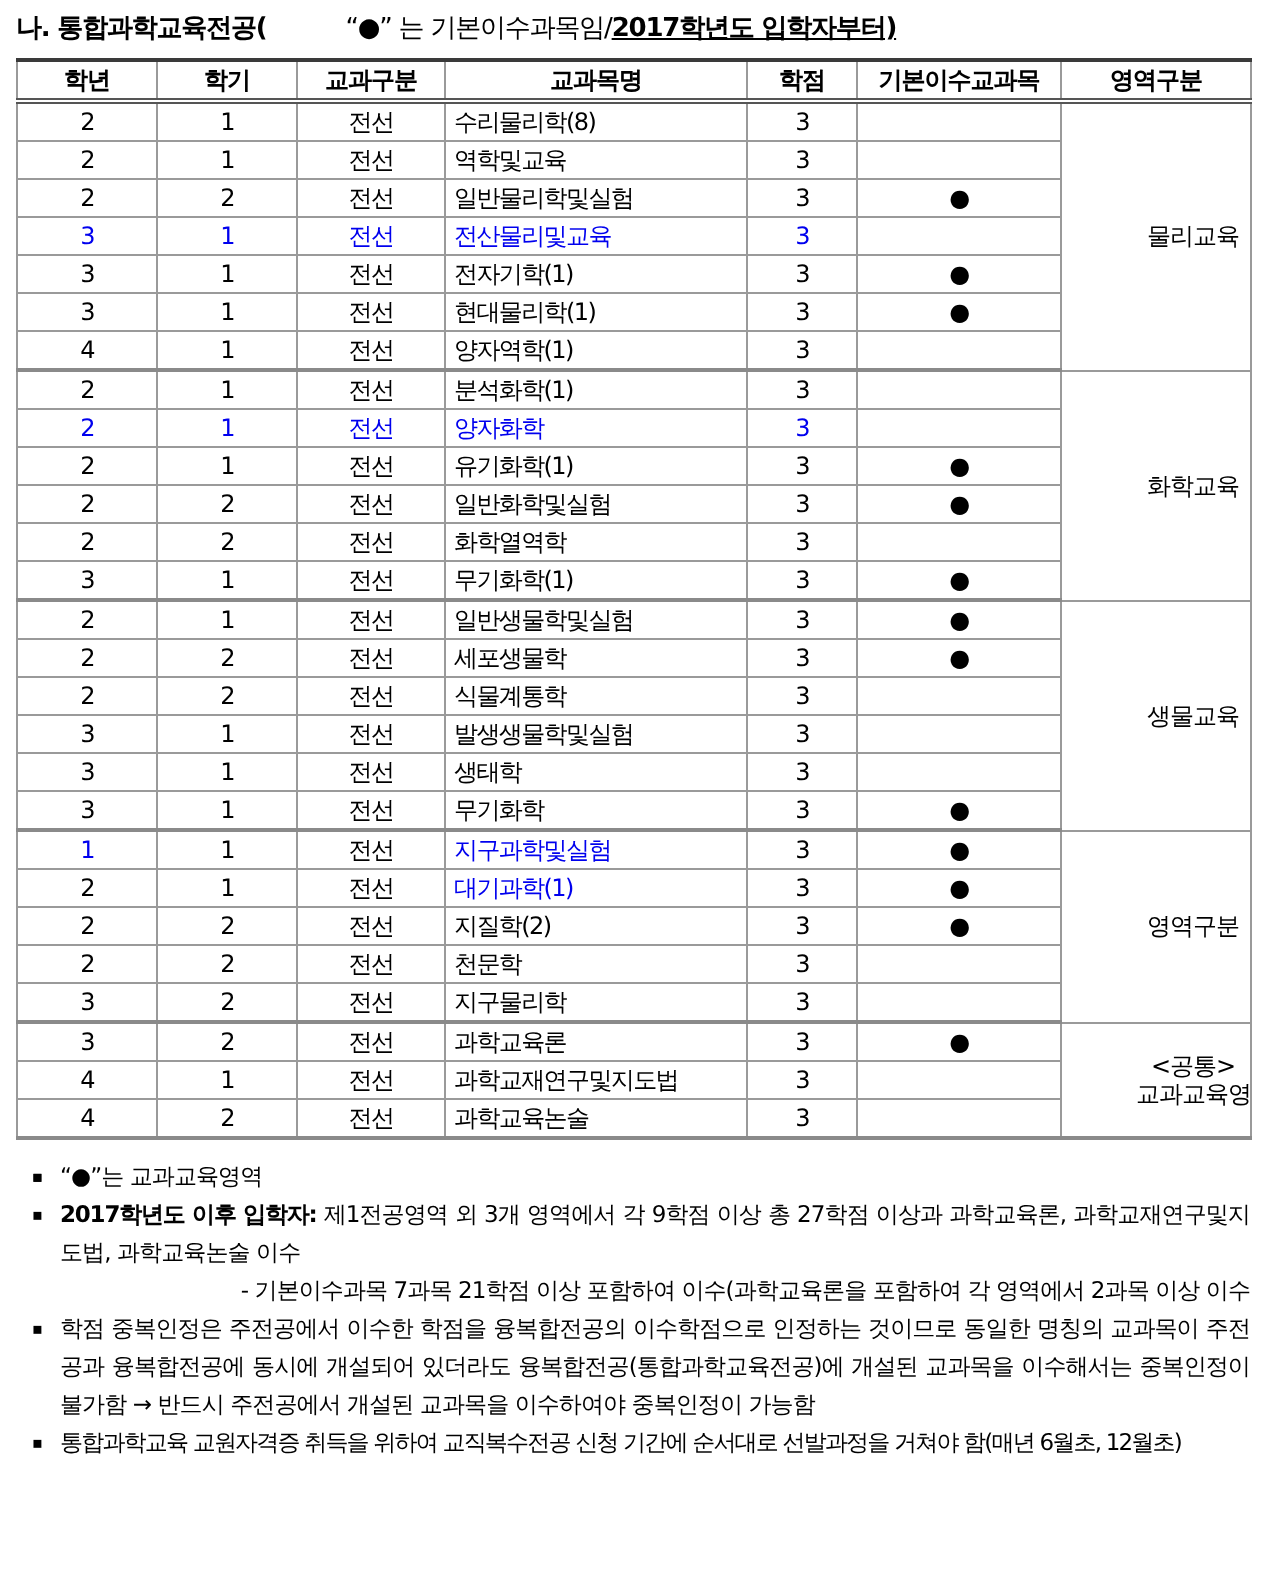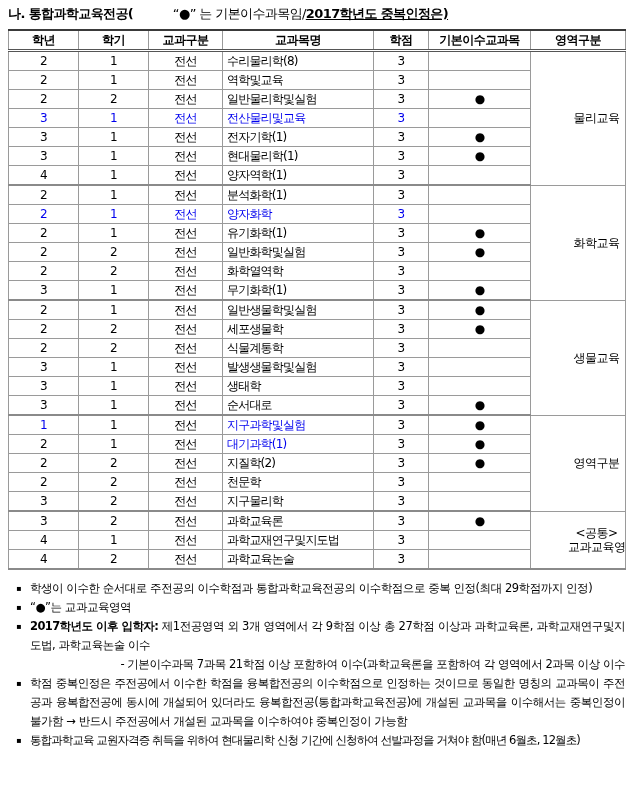--- a/index.html
+++ b/index.html
@@ -57,21 +57,21 @@
   .note b{letter-spacing:-0.6px;}
   .note .sub{text-align:right;}
   .note.condensed{letter-spacing:-0.9px;}
 </style>
 </head>
 <body>
 
 <div class="page">
 
   <div class="title">
-    <span>나. 통합과학교육전공(</span><span class="mid"> “●” 는 기본이수과목임/</span><span class="suf">2017학년도 중복인정은)</span>
+    <span>나. 통합과학교육전공(</span><span class="mid"> “●” 는 기본이수과목임/</span><span class="suf">2017학년도 입학자부터)</span>
   </div>
 
   <table>
     <colgroup>
       <col style="width:70px">
         <col style="width:70px">
         <col style="width:74px">
       <col style="width:151px">
         <col style="width:55px">
         <col style="width:102px">
@@ -239,21 +239,21 @@
           <td>1</td>
           <td>전선</td>
           <td class="course">생태학</td>
           <td>3</td>
           <td></td>
         </tr>
         <tr class="sec-end">
           <td>3</td>
           <td>1</td>
           <td>전선</td>
-          <td class="course">순서대로</td>
+          <td class="course">무기화학</td>
           <td>3</td>
           <td><span class="dot">●</span></td>
         </tr>
         <tr>
           <td class="blue">1</td>
           <td>1</td>
           <td>전선</td>
           <td class="course blue">지구과학및실험</td>
           <td>3</td>
           <td><span class="dot">●</span></td>
@@ -318,20 +318,20 @@
           <td>2</td>
           <td>전선</td>
           <td class="course">과학교육논술</td>
           <td>3</td>
           <td></td>
         </tr>
       </tbody>
   </table>
 
   <div class="notes" id="notes">
-      <div class="note"><span class="bullet">▪</span><span>학생이 이수한 순서대로 주전공의 이수학점과 통합과학교육전공의 이수학점으로 중복 인정(최대 29학점까지 인정)</span></div>
+      <div class="note"><span class="bullet">▪</span></div>
       <div class="note"><span class="bullet">▪</span><span>“●”는 교과교육영역</span></div>
       <div class="note"><span class="bullet">▪</span><b>2017학년도 이후 입학자:</b><span> 제1전공영역 외 3개 영역에서 각 9학점 이상 총 27학점 이상과 과학교육론, 과학교재연구및지도법, 과학교육논술 이수</span><div class="sub" style="margin-left: 8px;">- 기본이수과목 7과목 21학점 이상 포함하여 이수(과학교육론을 포함하여 각 영역에서 2과목 이상 이수</div></div>
       <div class="note"><span class="bullet">▪</span><span>학점 중복인정은 주전공에서 이수한 학점을 융복합전공의 이수학점으로 인정하는 것이므로 동일한 명칭의 교과목이 주전공과 융복합전공에 동시에 개설되어 있더라도 융복합전공(통합과학교육전공)에 개설된 교과목을 이수해서는 중복인정이 불가함 → 반드시 주전공에서 개설된 교과목을 이수하여야 중복인정이 가능함</span></div>
-      <div class="note condensed"><span class="bullet">▪</span><span>통합과학교육 교원자격증 취득을 위하여 현대물리학 신청 기간에 신청하여 선발과정을 거쳐야 함(매년 6월초, 12월초)</span></div>
+      <div class="note condensed"><span class="bullet">▪</span><span>통합과학교육 교원자격증 취득을 위하여 교직복수전공 신청 기간에 순서대로 선발과정을 거쳐야 함(매년 6월초, 12월초)</span></div>
     </div>
 
 </div>
 
 </body></html>

